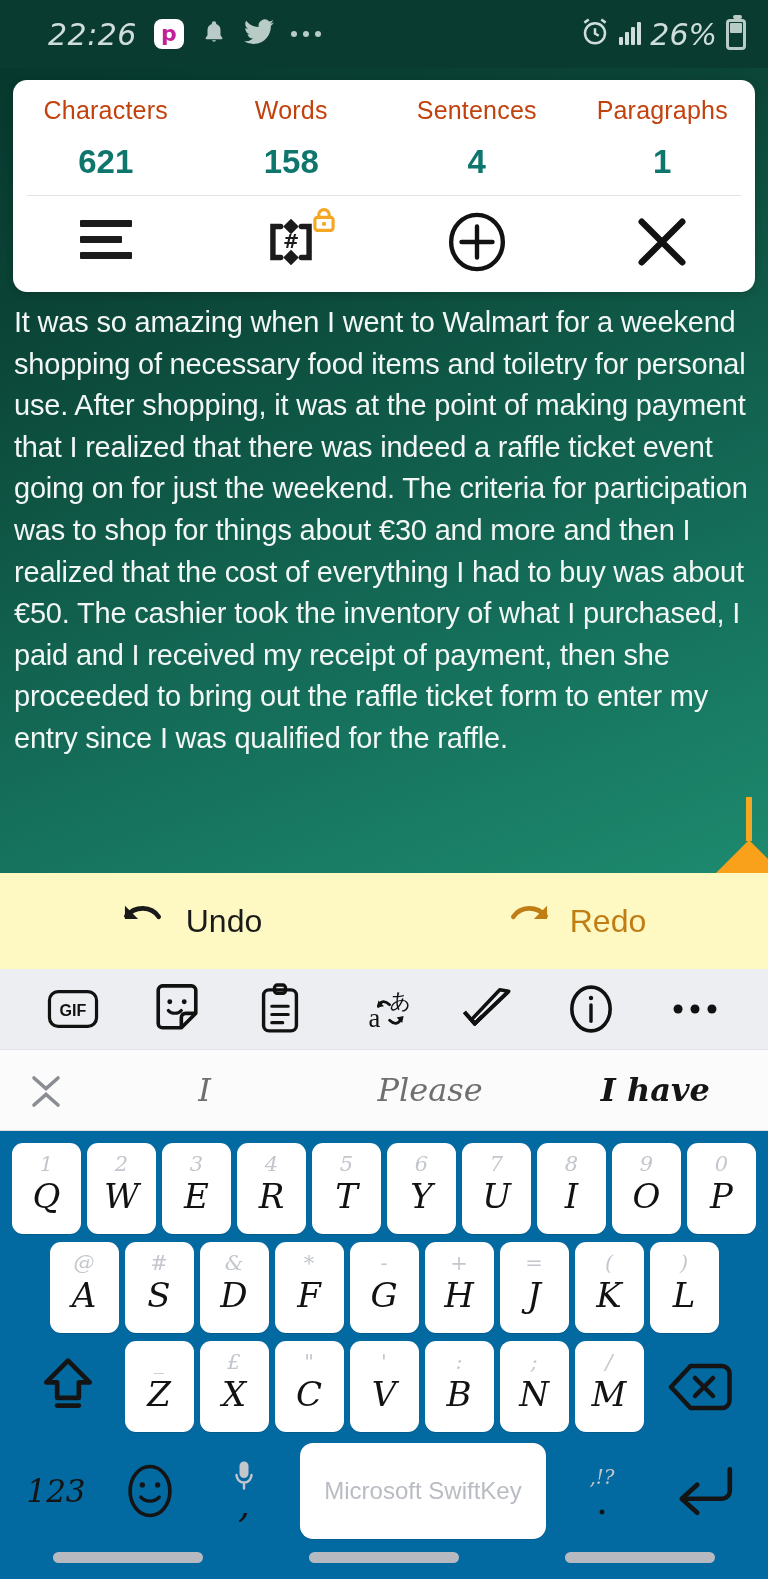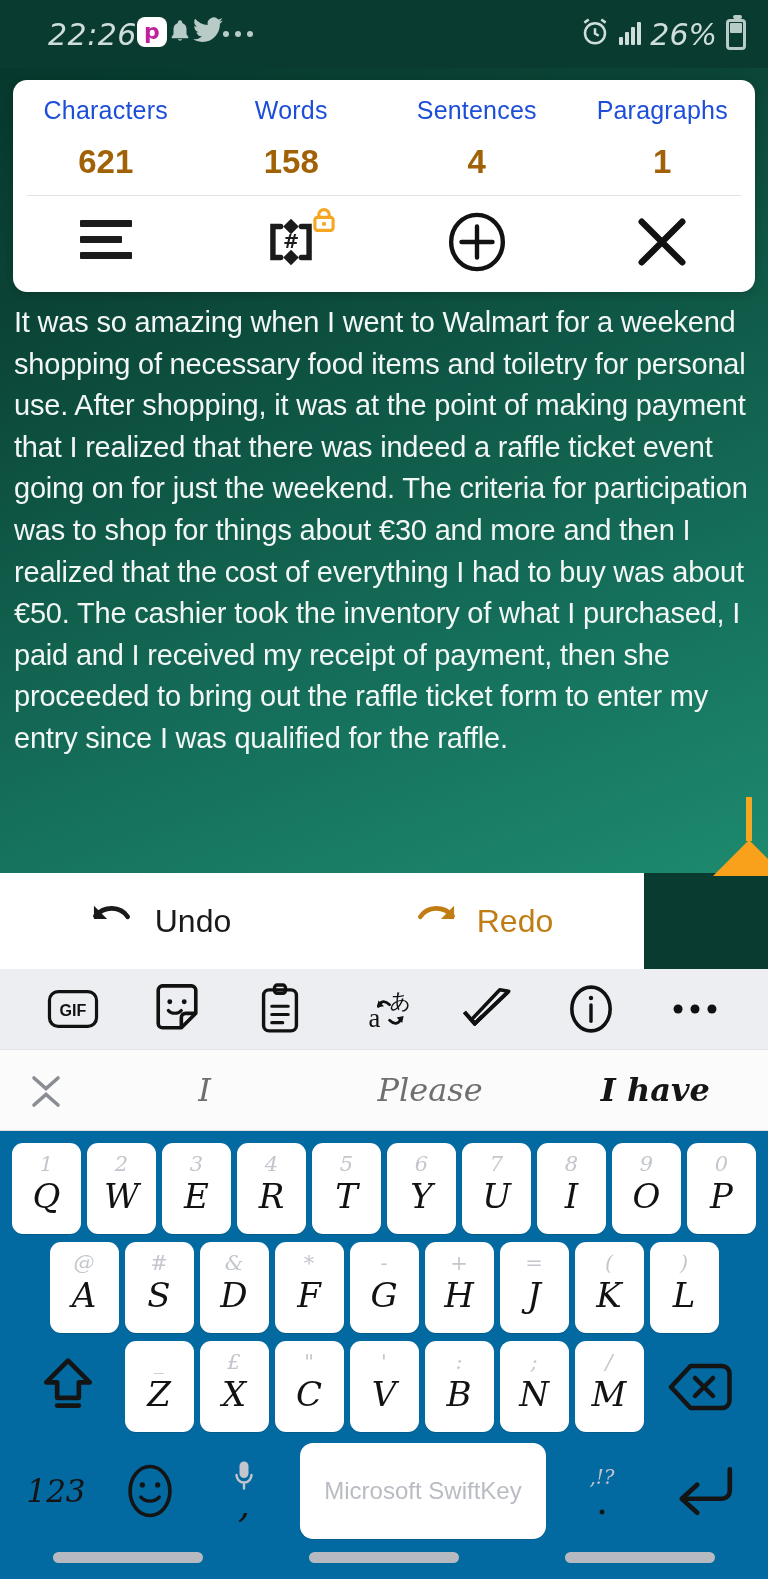--- a/index.html
+++ b/index.html
@@ -10,21 +10,21 @@
     position:relative;
   }
 
   
   .statusbar{
     position:absolute; top:0; left:0; width:768px; height:68px;
     background:#0a3b30;
     display:flex; align-items:center; justify-content:space-between;
     padding:0 22px 0 48px;
   }
-  .sb-left{ display:flex; }
+  .sb-left{ display:flex; align-items:center; gap:17px; }
   .sb-right{ display:flex; align-items:center; gap:9px; }
   .sb-time{
     color:#cfdedb; font-size:30px; letter-spacing:.5px;
     font-family:"DejaVu Sans", sans-serif; font-style:italic; font-weight:400;
   }
   .sb-pct{
     color:#cfdedb; font-size:30px;
     font-family:"DejaVu Sans", sans-serif; font-style:italic;
   }
   .ico-p{
@@ -53,22 +53,22 @@
   }
 
   
   .card{
     position:absolute; top:80px; left:13px; width:742px; height:212px;
     background:#ffffff; border-radius:14px;
     box-shadow:0 2px 8px rgba(0,0,0,.18);
   }
   .stats-row{ display:flex; height:115px; padding-top:16px;}
   .stat{ flex:1; text-align:center; }
-  .stat-label{ font-size:25px; color:#1d4ed8; font-weight:400; letter-spacing:.2px;}
-  .stat-value{ font-size:33px; color:#a16207; font-weight:700; margin-top:18px;}
+  .stat-label{ font-size:25px; color:#c2410c; font-weight:400; letter-spacing:.2px;}
+  .stat-value{ font-size:33px; color:#0f766e; font-weight:700; margin-top:18px;}
   .card-divider{ height:1px; background:#e2e2e2; margin:0 14px;}
   .card-actions{ display:flex; height:95px; align-items:center;}
   .card-act{ flex:1; display:flex; align-items:center; justify-content:center; position:relative; height:100%;}
   .hamburger{ width:52px;}
   .hamburger i{ display:block; height:7px; background:#1b1b1b; border-radius:1px; margin-bottom:9px;}
   .hamburger i:nth-child(1){width:52px}
   .hamburger i:nth-child(2){width:42px}
   .hamburger i:nth-child(3){width:52px}
   .lockbadge{
     position:absolute; top:11px; margin-left:66px;
@@ -87,22 +87,22 @@
     background:#f5a623;
   }
   .caret-handle{
     position:absolute; left:713px; top:840px; width:0;height:0;
     border-left:36px solid transparent; border-right:36px solid transparent;
     border-bottom:36px solid #f9a11b;
   }
 
   
   .undobar{
-    position:absolute; top:873px; left:0; width:644px; height:96px;
-    background:#ffffff; display:flex; 
+    position:absolute; top:873px; left:0; width:768px; height:96px;
+    background:#fef9c3; display:flex; 
   }
   .ur-btn{ flex:1; display:flex; align-items:center; justify-content:center; gap:20px; height:100%;}
   .ur-label{ font-size:32px; font-weight:400;}
   .undo .ur-label{ color:#1a1a1a;}
   .redo .ur-label{ color:#c07d14;}
 
   
   .kb{
     position:absolute; top:969px; left:0; width:768px; height:610px;
     background:#0369a1;

